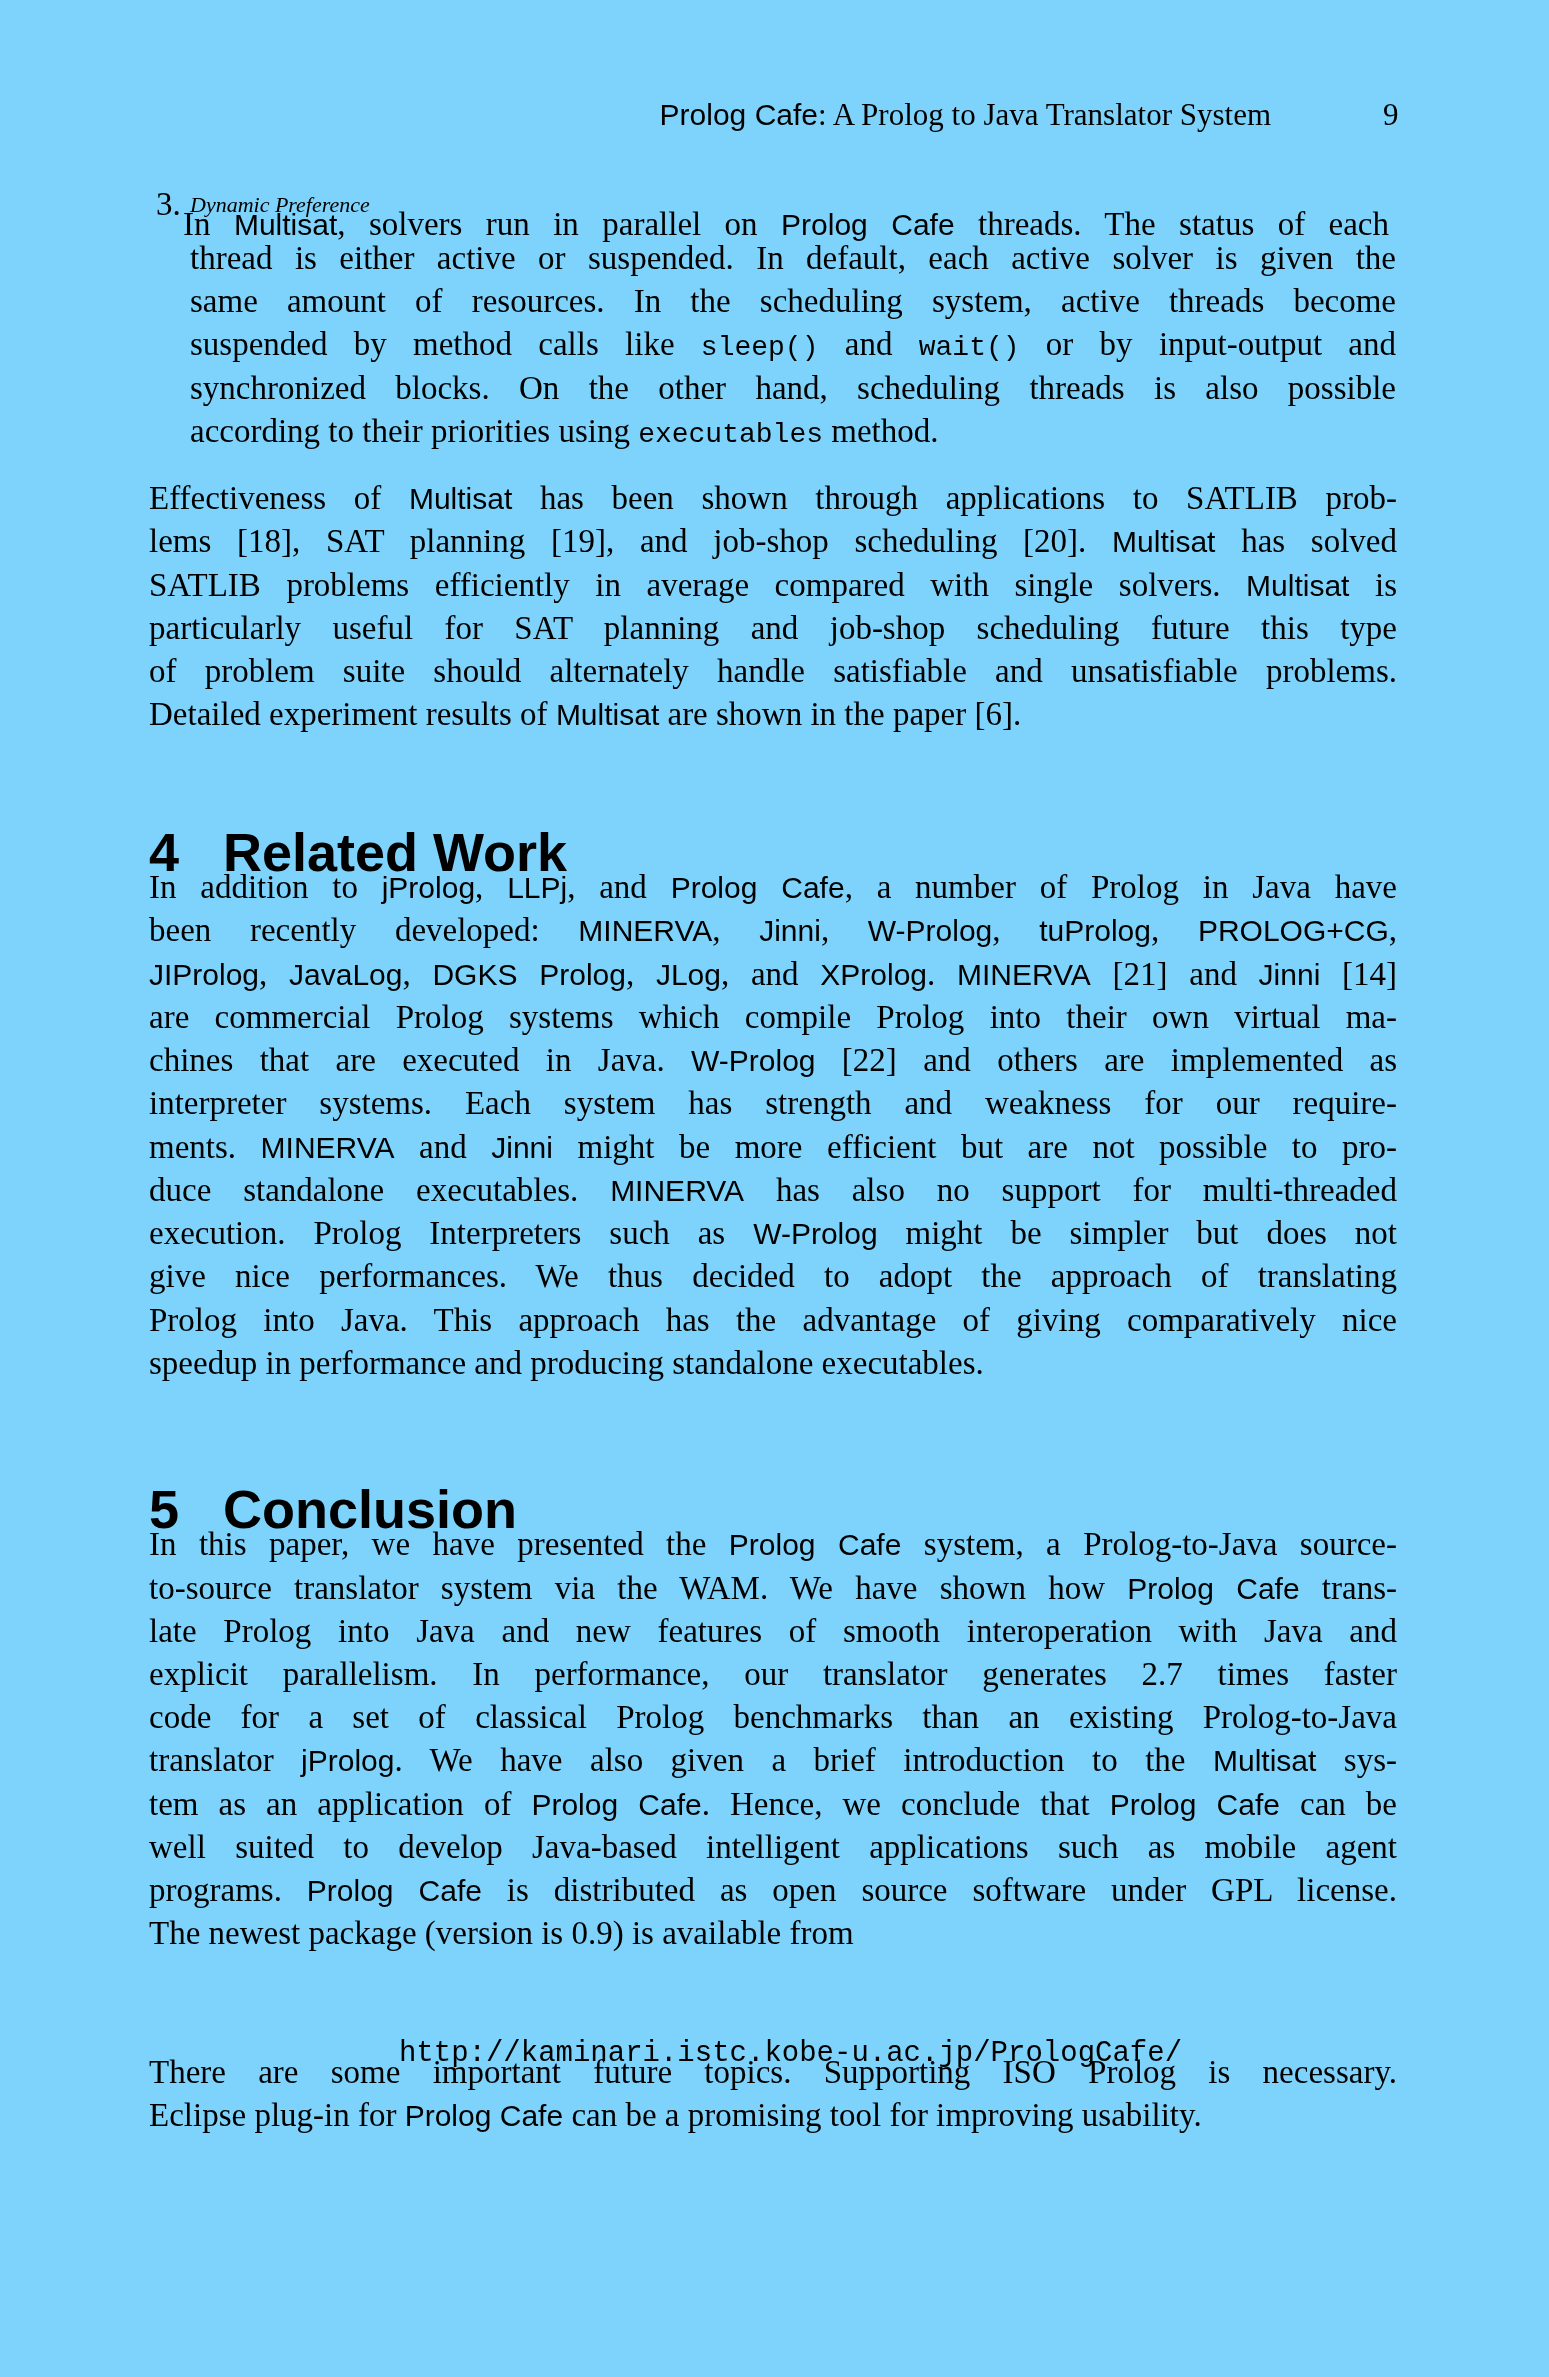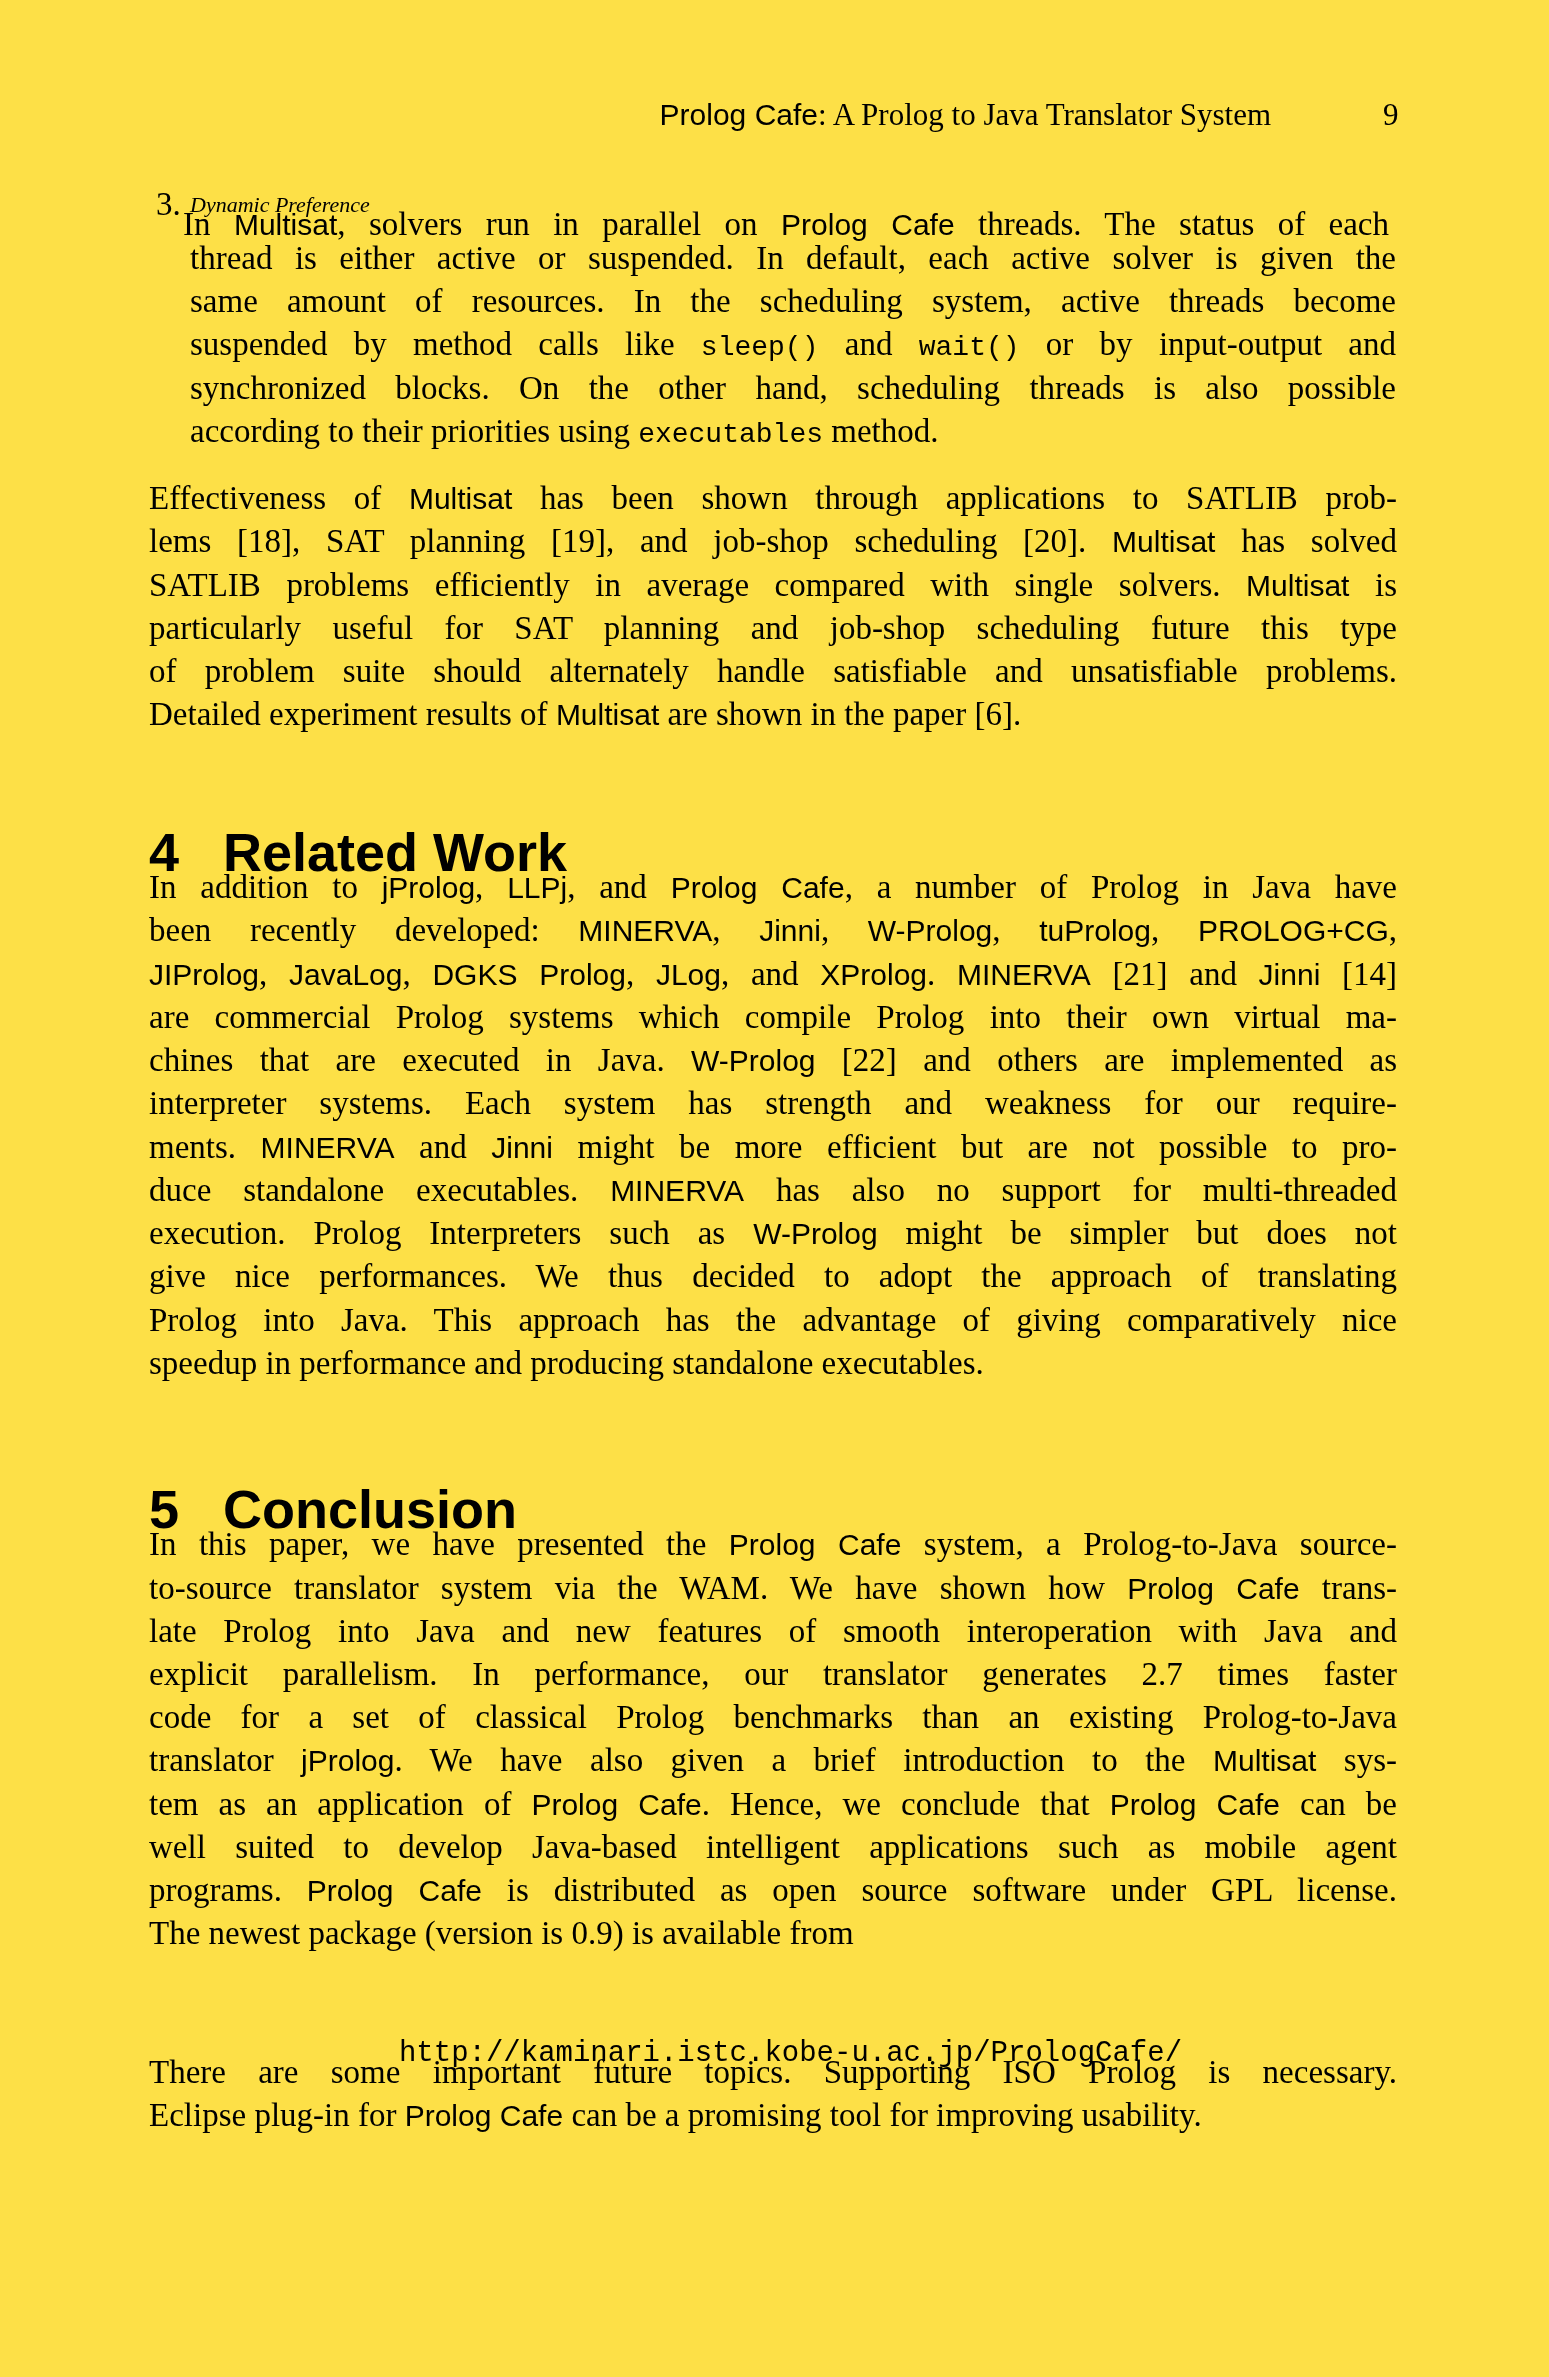--- a/index.html
+++ b/index.html
@@ -1,17 +1,17 @@
 <!DOCTYPE html>
 <html style="font-size:14px"><head>
 <meta charset="utf-8">
 <style>
   html, body { margin: 0; padding: 0; background: #ffffff; }
   body { width: 1549px; height: 2377px; position: relative; overflow: hidden; color: #000; }
-  .page { position: absolute; left: 0; top: 0; width: 1549px; height: 2377px; background: #fde047; }
+  .page { position: absolute; left: 0; top: 0; width: 1549px; height: 2377px; background: #7dd3fc; }
   .line {
     position: absolute;
     left: 0; width: 1248px;
     font-family: "Liberation Serif", "DejaVu Serif", serif;
     font-size: 33px;
     line-height: 43px;
     white-space: nowrap;
     text-align: justify;
     text-align-last: justify;
   }

